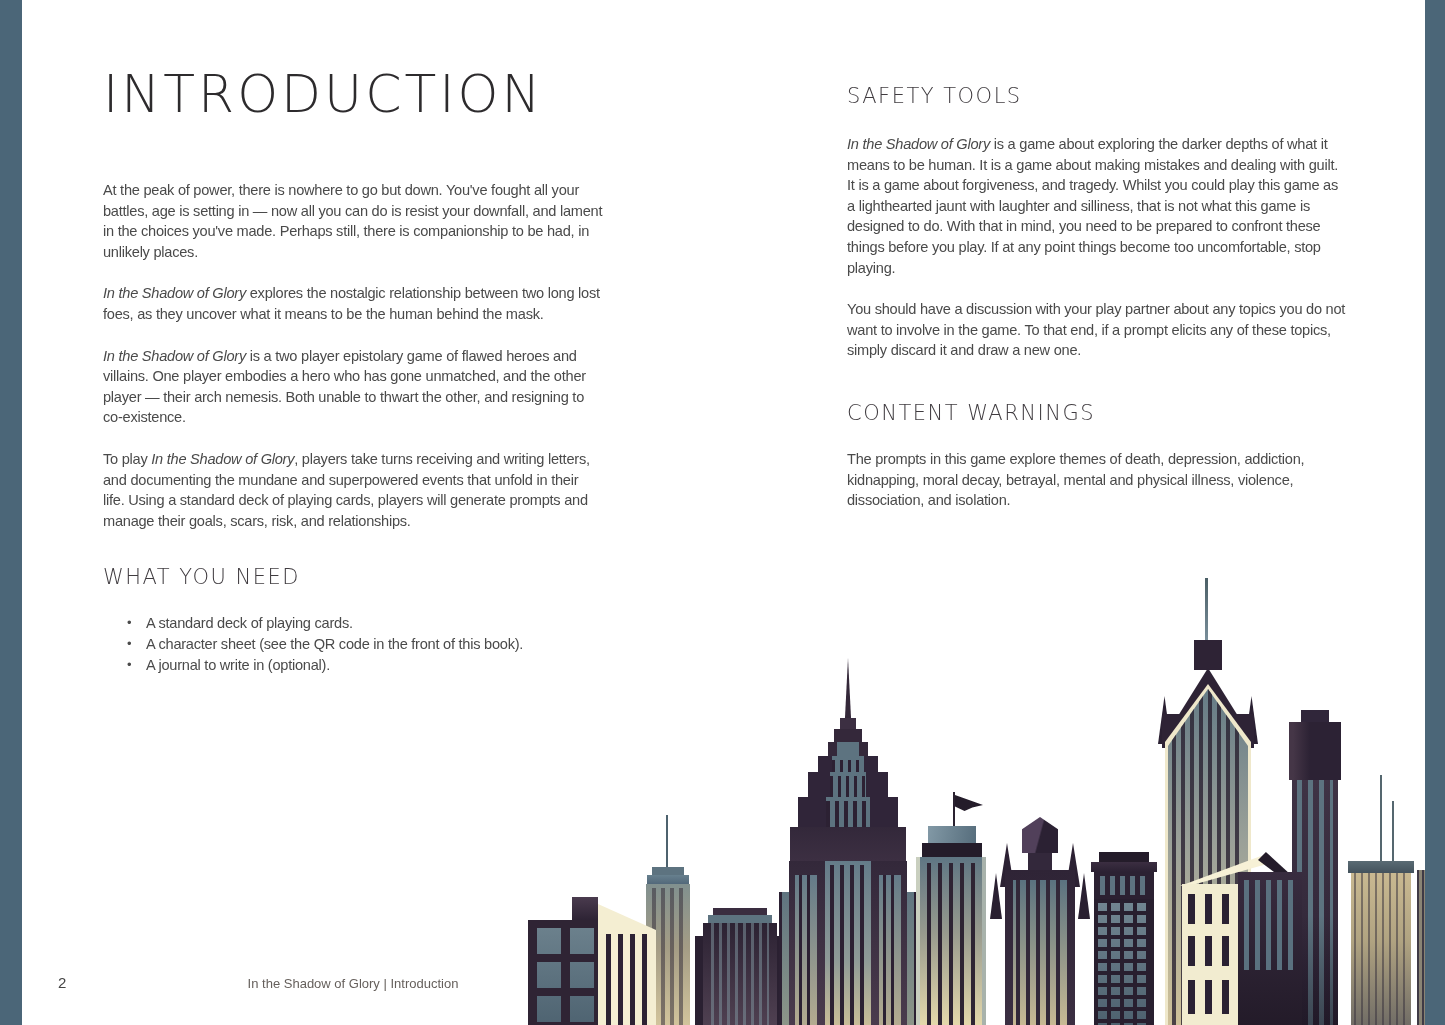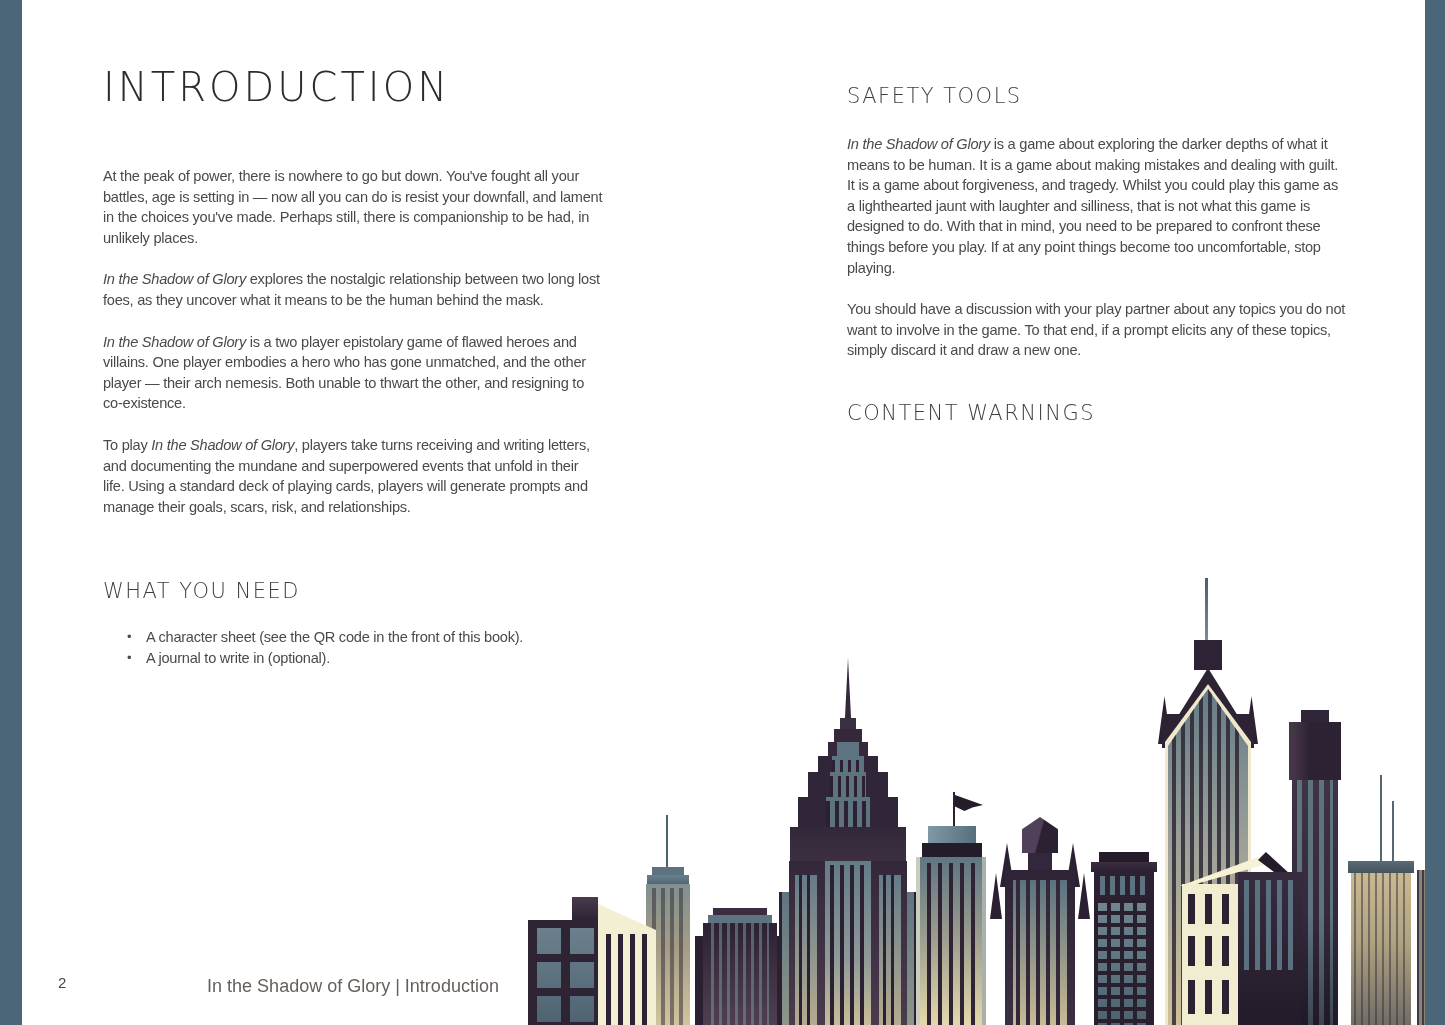--- a/index.html
+++ b/index.html
@@ -16,21 +16,21 @@
 
   
   .col { position:absolute; top:0; }
   .col-left  { left:103px; width:500px; }
   .col-right { left:847px; width:500px; }
 
   h1.page-title {
     margin-top:64px;
     font-family:"DejaVu Sans","Liberation Sans",sans-serif;
     font-weight:200;
-    font-size:40px;
+    font-size:52px;
     letter-spacing:3px;
     color:#2d2b2d;
     margin-bottom:56px;
   }
   h2.section-heading {
     font-family:"DejaVu Sans","Liberation Sans",sans-serif;
     font-weight:200;
     font-size:21px;
     letter-spacing:1.5px;
     color:#403c40;
@@ -38,21 +38,21 @@
   p.body-text {
     font-size:14.6px;
     letter-spacing:-0.25px;
     line-height:20.6px;
     color:#4a4a4a;
     margin-bottom:21px;
   }
   p.body-text i { font-style:italic; }
 
   .col-right h2.section-heading.first { margin-top:84px; margin-bottom:26px; }
-  .col-left h2.section-heading { margin-top:62px; margin-bottom:24px; }
+  .col-left h2.section-heading { margin-top:34px; margin-bottom:24px; }
   .col-right h2.section-heading.second { margin-top:40px; margin-bottom:24px; }
 
   ul.need-list { list-style:none; }
   ul.need-list li {
     position:relative;
     padding-left:43px;
     font-size:14.6px;
     letter-spacing:-0.25px;
     line-height:20.8px;
     color:#4a4a4a;
@@ -65,21 +65,21 @@
     color:#4a4a4a;
   }
 
   .page-number {
     position:absolute; left:58px; top:974px;
     font-size:15px; color:#454545;
   }
   .footer-title {
     position:absolute; left:103px; top:976px; width:500px;
     text-align:center;
-    font-size:18px; color:#655f5b;
+    font-size:13px; color:#655f5b;
   }
 
   
   #skyline { position:absolute; left:520px; top:570px; width:905px; height:455px; }
   #skyline div { position:absolute; }
 
   
   .a-box { left:52px; top:327px; width:26px; height:24px;
     background:linear-gradient(180deg,#4a3b4e,#2c2233); }
   .a-body { left:8px; top:350px; width:81px; height:105px;
@@ -335,30 +335,32 @@
 <div class="edge-strip right"></div>
 
 <div class="col col-left">
   <h1 class="page-title">INTRODUCTION</h1>
   <p class="body-text">At the peak of power, there is nowhere to go but down. You've fought all your battles, age is setting in — now all you can do is resist your downfall, and lament in the choices you've made. Perhaps still, there is companionship to be had, in unlikely places.</p>
   <p class="body-text"><i>In the Shadow of Glory</i> explores the nostalgic relationship between two long lost foes, as they uncover what it means to be the human behind the mask.</p>
   <p class="body-text"><i>In the Shadow of Glory</i> is a two player epistolary game of flawed heroes and villains. One player embodies a hero who has gone unmatched, and the other player — their arch nemesis. Both unable to thwart the other, and resigning to co-existence.</p>
   <p class="body-text">To play <i>In the Shadow of Glory</i>, players take turns receiving and writing letters, and documenting the mundane and superpowered events that unfold in their life. Using a standard deck of playing cards, players will generate prompts and manage their goals, scars, risk, and relationships.</p>
   <h2 class="section-heading">WHAT YOU NEED</h2>
   <ul class="need-list">
+    <li>A standard deck of playing cards.</li>
     <li>A character sheet (see the QR code in the front of this book).</li>
     <li>A journal to write in (optional).</li>
   </ul>
 </div>
 
 <div class="col col-right">
   <h2 class="section-heading first">SAFETY TOOLS</h2>
   <p class="body-text"><i>In the Shadow of Glory</i> is a game about exploring the darker depths of what it means to be human. It is a game about making mistakes and dealing with guilt. It is a game about forgiveness, and tragedy. Whilst you could play this game as a lighthearted jaunt with laughter and silliness, that is not what this game is designed to do. With that in mind, you need to be prepared to confront these things before you play. If at any point things become too uncomfortable, stop playing.</p>
   <p class="body-text">You should have a discussion with your play partner about any topics you do not want to involve in the game. To that end, if a prompt elicits any of these topics, simply discard it and draw a new one.</p>
   <h2 class="section-heading second">CONTENT WARNINGS</h2>
+  <p class="body-text">The prompts in this game explore themes of death, depression, addiction, kidnapping, moral decay, betrayal, mental and physical illness, violence, dissociation, and isolation.</p>
 </div>
 
 <div class="page-number">2</div>
 <div class="footer-title">In the Shadow of Glory | Introduction</div>
 
 <div id="skyline">
   <div class="c-ant"></div>
   <div class="c-cap1"></div>
   <div class="c-cap2"></div>
   <div class="c-shaft"></div>

